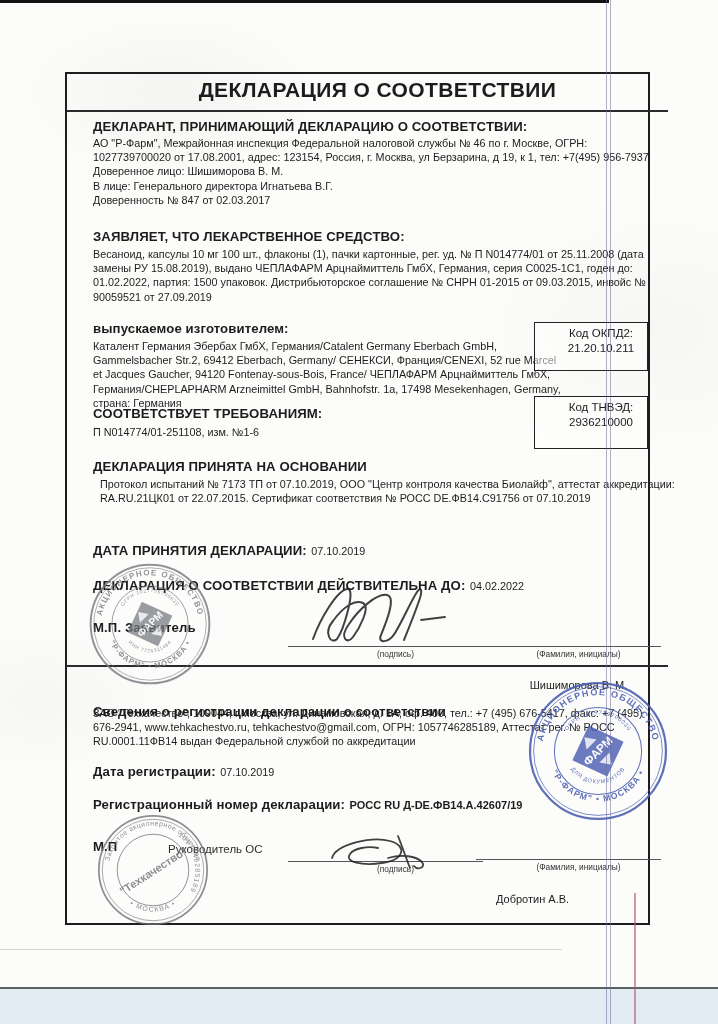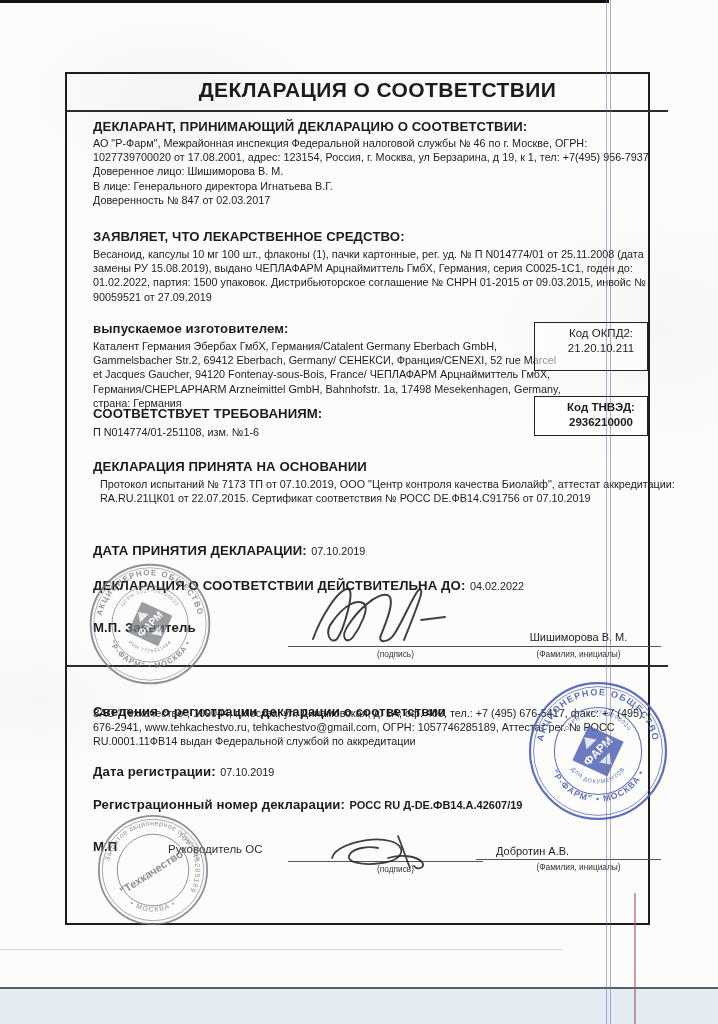--- a/index.html
+++ b/index.html
@@ -15,21 +15,21 @@
   .abs{position:absolute;}
   .frame{left:65px;top:72px;width:585px;height:853px;border:2px solid #1d1d1d;box-sizing:border-box;z-index:1;}
   .z2{z-index:2;padding-left:20px;}
   .title{left:67px;top:78px;width:581px;text-align:center;font-size:21px;font-weight:bold;letter-spacing:.4px;}
   .hr{height:2px;background:#2b2b2b;}
   .h2{font-size:13.2px;font-weight:bold;letter-spacing:.1px;}
   .txt{font-size:10.8px;line-height:14.2px;}
   .inline-val{font-size:10.8px;font-weight:normal;}
   .cap{font-size:8.3px;color:#333;text-align:center;}
   .sigline{border-top:1.2px solid #555;height:0;}
-  .namebox{font-size:11px;text-align:center;}
+  .namebox{font-size:11px;text-align:center;margin-top:48px;}
   .codebox{border:1.5px solid #222;box-sizing:border-box;text-align:center;padding-top:3px;font-size:11.5px;line-height:15px;background:rgba(255,255,255,.5);}
   .foldline{top:0;width:1px;height:1024px;background:#6b6f9e;opacity:.55;z-index:10;}
   .stamp{position:absolute;z-index:6;}
   .stamp text{font-family:"Liberation Sans", sans-serif;}
   .topline{left:0;top:0;width:609px;height:3px;background:#121212;z-index:3;}
   .faintline{left:0;top:949px;width:562px;height:1px;background:#d4d4cf;z-index:0;}
   .bottomstrip{left:0;top:987px;width:718px;height:37px;background:#e3ecf3;border-top:2px solid #596066;box-sizing:border-box;z-index:2;}
   .redline{left:634px;top:893px;width:2px;height:131px;background:#b25575;opacity:.6;z-index:11;}
   .sigsvg{position:absolute;z-index:4;}
 </style>
@@ -61,21 +61,21 @@
   <div class="abs z2 h2" style="left:73px;top:229px;">ЗАЯВЛЯЕТ, ЧТО ЛЕКАРСТВЕННОЕ СРЕДСТВО:</div>
   <div class="abs z2 txt" style="left:73px;top:247px;width:574px;">Весаноид, капсулы 10 мг 100 шт., флаконы (1), пачки картонные, рег. уд. № П N014774/01 от 25.11.2008 (дата замены РУ 15.08.2019), выдано ЧЕПЛАФАРМ Арцнаймиттель ГмбХ, Германия, серия С0025-1С1, годен до: 01.02.2022, партия: 1500 упаковок. Дистрибьюторское соглашение № СНРН 01-2015 от 09.03.2015, инвойс № 90059521 от 27.09.2019</div>
 
   <div class="abs z2 h2" style="left:73px;top:321px;">выпускаемое изготовителем:</div>
   <div class="abs z2 txt" style="left:73px;top:339px;width:468px;">Каталент Германия Эбербах ГмбХ, Германия/Catalent Germany Eberbach GmbH, Gammelsbacher Str.2, 69412 Eberbach, Germany/ СЕНЕКСИ, Франция/CENEXI, 52 rue Marcel et Jacques Gaucher, 94120 Fontenay-sous-Bois, France/ ЧЕПЛАФАРМ Арцнаймиттель ГмбХ, Германия/CHEPLAPHARM Arzneimittel GmbH, Bahnhofstr. 1a, 17498 Mesekenhagen, Germany, страна: Германия</div>
 
   <div class="abs z2 codebox" style="left:534px;top:322px;width:114px;height:49px;">
     <div>Код ОКПД2:</div>
     <div>21.20.10.211</div>
   </div>
-  <div class="abs z2 codebox" style="left:534px;top:396px;width:114px;height:40px;font-weight:bold;">
+  <div class="abs z2 codebox" style="left:534px;top:396px;width:114px;height:53px;">
     <div>Код ТНВЭД:</div>
     <div>2936210000</div>
   </div>
 
   <div class="abs z2 h2" style="left:73px;top:406px;">СООТВЕТСТВУЕТ ТРЕБОВАНИЯМ:</div>
   <div class="abs z2 txt" style="left:73px;top:425px;width:460px;">П N014774/01-251108, изм. №1-6</div>
 
   <div class="abs z2 h2" style="left:73px;top:459px;">ДЕКЛАРАЦИЯ ПРИНЯТА НА ОСНОВАНИИ</div>
   <div class="abs z2 txt" style="left:80px;top:477px;width:576px;">Протокол испытаний № 7173 ТП от 07.10.2019, ООО "Центр контроля качества Биолайф", аттестат аккредитации: RA.RU.21ЦК01 от 22.07.2015. Сертификат соответствия № РОСС DE.ФВ14.C91756 от 07.10.2019</div>
 

